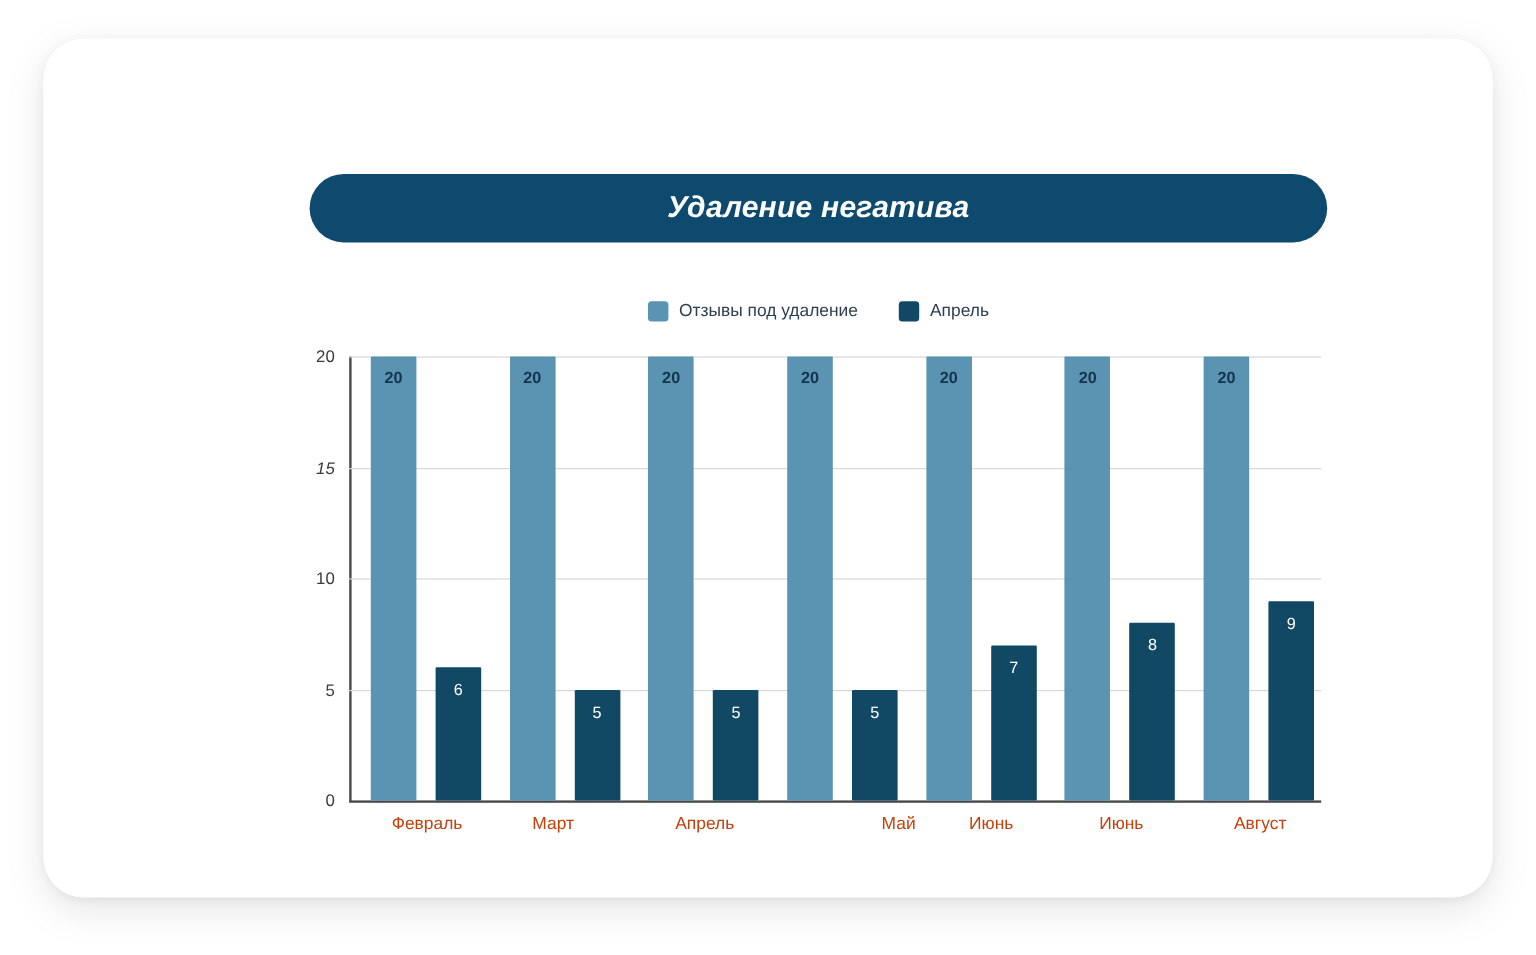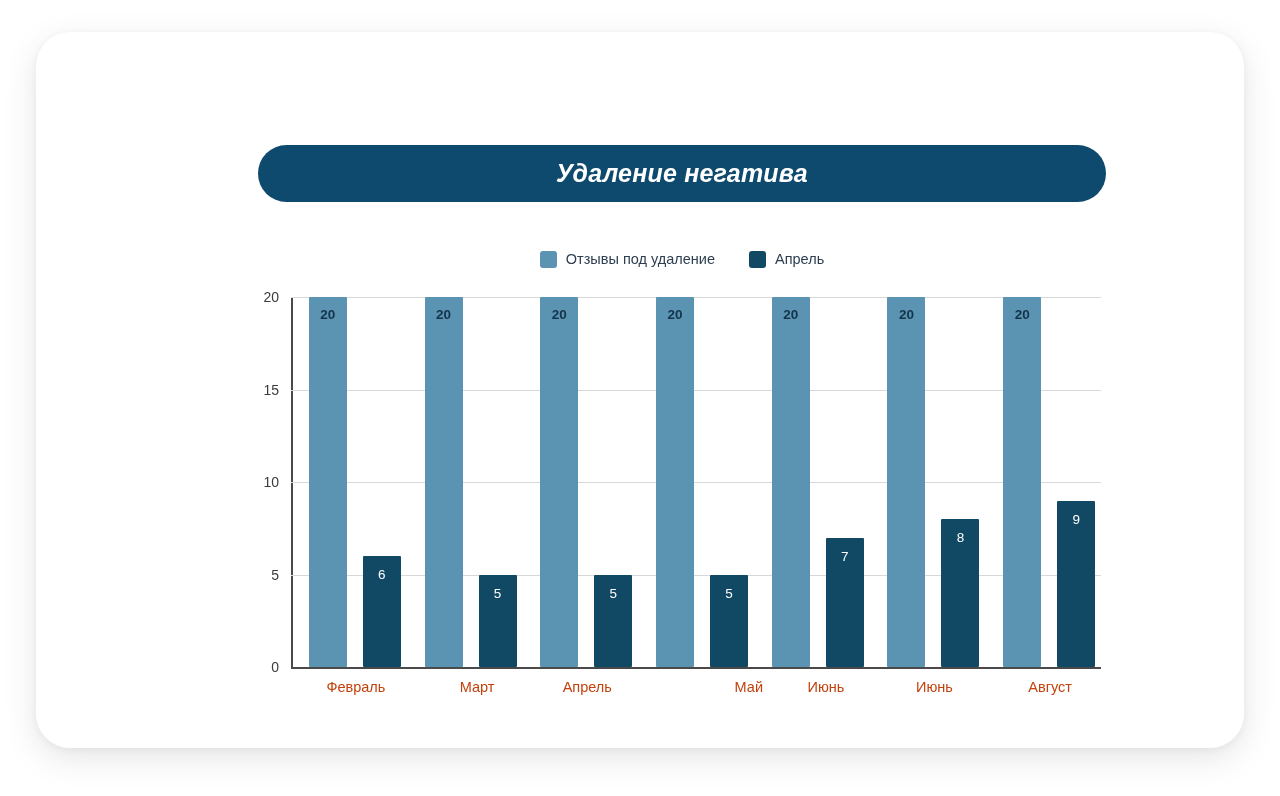--- a/index.html
+++ b/index.html
@@ -184,41 +184,41 @@
 
     <div class="plot" id="plot">
       <div class="axis-y"></div>
       <div class="axis-x"></div>
     <div class="ytick" style="top: 370px;">0</div>
         <div class="gridline" style="top: 277.5px;"></div>
         <div class="ytick" style="top: 277.5px;">5</div>
         <div class="gridline" style="top: 185px;"></div>
         <div class="ytick" style="top: 185px;">10</div>
         <div class="gridline" style="top: 92.5px;"></div>
-        <div class="ytick" style="top: 92.5px;">15</div>
+        <div class="ytick" style="top: 92.5px; font-style: italic;">15</div>
         <div class="gridline" style="top: 0px;"></div>
         <div class="ytick" style="top: 0px;">20</div>
         <div class="group" style="left: 17.8571px; width: 80px;">
           <div class="bar bar-a" style="height: 370px; left: 0px; background: rgb(91, 147, 179);">
             <div class="bar-label label-a">20</div>
           </div>
           <div class="bar bar-b" style="height: 111px; left: 54px; background: rgb(17, 72, 100);">
             <div class="bar-label label-b">6</div>
           </div>
         </div>
         <div class="xtick" style="left: 4.85714px;">Февраль</div>
         <div class="group" style="left: 133.571px; width: 80px;">
           <div class="bar bar-a" style="height: 370px; left: 0px; background: rgb(91, 147, 179);">
             <div class="bar-label label-a">20</div>
           </div>
           <div class="bar bar-b" style="height: 92.5px; left: 54px; background: rgb(17, 72, 100);">
             <div class="bar-label label-b">5</div>
           </div>
         </div>
-        <div class="xtick" style="left: 126px;">Март</div>
+        <div class="xtick" style="left: 110px;">Март</div>
         <div class="group" style="left: 249.286px; width: 80px;">
           <div class="bar bar-a" style="height: 370px; left: 0px; background: rgb(91, 147, 179);">
             <div class="bar-label label-a">20</div>
           </div>
           <div class="bar bar-b" style="height: 92.5px; left: 54px; background: rgb(17, 72, 100);">
             <div class="bar-label label-b">5</div>
           </div>
         </div>
         <div class="xtick" style="left: 236.286px;">Апрель</div>
         <div class="group" style="left: 365px; width: 80px;">

